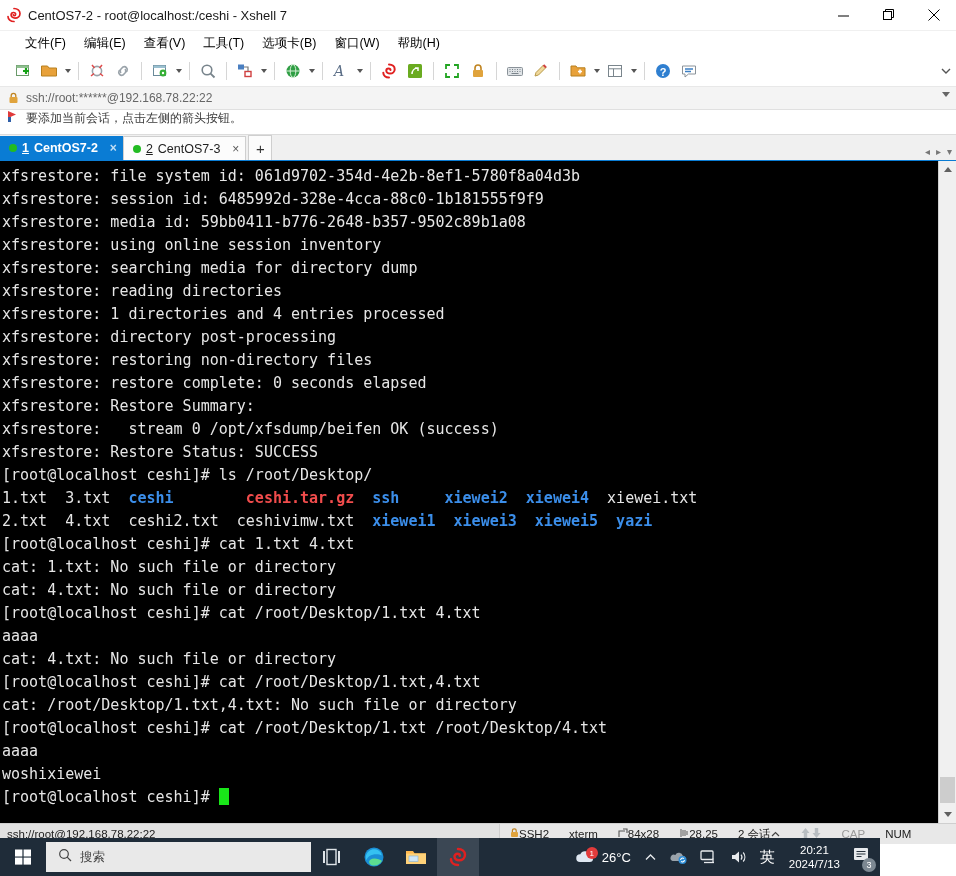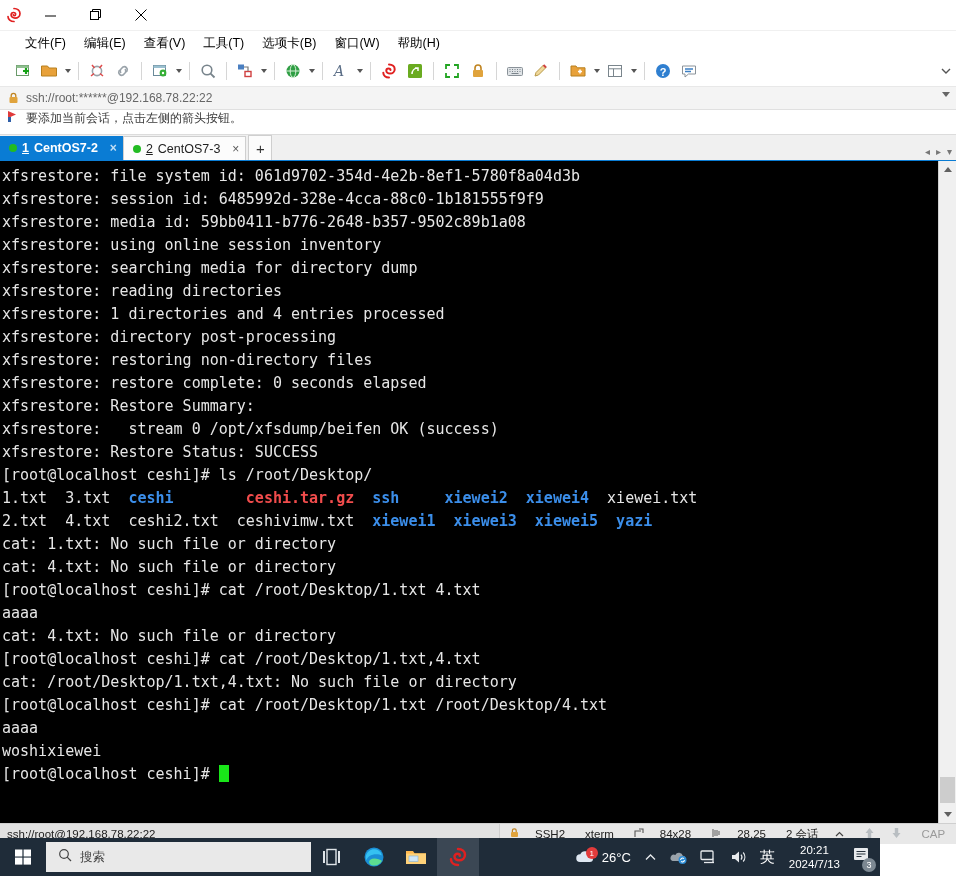--- a/index.html
+++ b/index.html
@@ -66,21 +66,21 @@
   .sb-btn{height:17px;display:flex;align-items:center;justify-content:center;background:#f0f0f0;}
   .sb-btn i{border-left:4px solid transparent;border-right:4px solid transparent;}
   .sb-up i{border-bottom:5px solid #606060;}
   .sb-dn i{border-top:5px solid #606060;}
   .sb-track{position:absolute;top:17px;bottom:17px;left:0;right:0;background:#f0f0f0;}
   .sb-thumb{position:absolute;left:1px;right:1px;bottom:3px;height:26px;background:#cdcdcd;}
 
   
   .statusbar{height:20px;background:#e8e8e8;display:flex;align-items:center;font-size:11.5px;color:#222;border-top:1px solid #cfcfcf;}
   .sb-left{flex:none;width:500px;height:20px;display:flex;align-items:center;padding-left:7px;box-sizing:border-box;background:#e2e2e2;border-right:1px solid #cfcfcf;}
-  .sb-cell{display:flex;align-items:center;gap:16px;padding:0 10px;white-space:nowrap;}
+  .sb-cell{display:flex;align-items:center;gap:0;padding:0 10px;white-space:nowrap;}
   .sb-dim{color:#9a9a9a;}
 
   
   .taskbar{position:absolute;left:0;top:838px;width:880px;height:38px;background:#1f2c39;display:flex;align-items:center;}
   .start{width:46px;height:38px;display:flex;align-items:center;justify-content:center;}
   .searchbox{width:265px;height:30px;background:#e9e9e9;display:flex;align-items:center;gap:8px;padding-left:12px;box-sizing:border-box;}
   .searchbox .stext{font-size:12.5px;color:#444;}
   .tb-app{width:42px;height:38px;display:flex;align-items:center;justify-content:center;}
   .tb-app.active{background:#3b4754;}
   .tray{margin-left:auto;display:flex;align-items:center;height:38px;color:#fff;}
@@ -95,20 +95,21 @@
 
 <div class="app">
 
   <div class="titlebar">
     <div class="tb-icon">
       <svg width="16" height="16" viewBox="0 0 16 16">
         <path d="M8 1.5c3.4 0 6 2.2 6 5 0 2.6-2.2 4.6-5 4.6-2.2 0-3.9-1.4-3.9-3.1 0-1.4 1.1-2.5 2.5-2.5 1.1 0 2 .8 2 1.8 0 .8-.6 1.4-1.3 1.4-.6 0-1-.4-1-.9" fill="none" stroke="#e02020" stroke-width="1.7" stroke-linecap="round"></path>
         <path d="M8 14.5c-3.4 0-6-2.2-6-5" fill="none" stroke="#e02020" stroke-width="1.7" stroke-linecap="round"></path>
       </svg>
     </div>
+    <div class="tb-title">CentOS7-2 - root@localhost:/ceshi - Xshell 7</div>
     <div class="wbtns">
       <div class="wbtn">
         <svg width="11" height="11">
             <line x1="0" y1="6" x2="11" y2="6" stroke="#000" stroke-width="1"></line>
           </svg>
       </div>
       <div class="wbtn">
         <svg width="12" height="12">
             <rect x="0.5" y="2.5" width="8" height="8" fill="none" stroke="#000"></rect>
             <path d="M2.5 2.5V0.5h8v8h-2" fill="none" stroke="#000"></path>
@@ -329,20 +330,21 @@
         <div class="line"><span>xfsrestore: 1 directories and 4 entries processed</span></div>
         <div class="line"><span>xfsrestore: directory post-processing</span></div>
         <div class="line"><span>xfsrestore: restoring non-directory files</span></div>
         <div class="line"><span>xfsrestore: restore complete: 0 seconds elapsed</span></div>
         <div class="line"><span>xfsrestore: Restore Summary:</span></div>
         <div class="line"><span>xfsrestore:   stream 0 /opt/xfsdump/beifen OK (success)</span></div>
         <div class="line"><span>xfsrestore: Restore Status: SUCCESS</span></div>
         <div class="line"><span>[root@localhost ceshi]# ls /root/Desktop/</span></div>
         <div class="line"><span>1.txt  3.txt  </span><span class="dir">ceshi</span><span>        </span><span class="arc">ceshi.tar.gz</span><span>  </span><span class="dir">ssh</span><span>     </span><span class="dir">xiewei2</span><span>  </span><span class="dir">xiewei4</span><span>  xiewei.txt</span></div>
         <div class="line"><span>2.txt  4.txt  ceshi2.txt  ceshivimw.txt  </span><span class="dir">xiewei1</span><span>  </span><span class="dir">xiewei3</span><span>  </span><span class="dir">xiewei5</span><span>  </span><span class="dir">yazi</span></div>
+        <div class="line"><span>[root@localhost ceshi]# cat 1.txt 4.txt</span></div>
         <div class="line"><span>cat: 1.txt: No such file or directory</span></div>
         <div class="line"><span>cat: 4.txt: No such file or directory</span></div>
         <div class="line"><span>[root@localhost ceshi]# cat /root/Desktop/1.txt 4.txt</span></div>
         <div class="line"><span>aaaa</span></div>
         <div class="line"><span>cat: 4.txt: No such file or directory</span></div>
         <div class="line"><span>[root@localhost ceshi]# cat /root/Desktop/1.txt,4.txt</span></div>
         <div class="line"><span>cat: /root/Desktop/1.txt,4.txt: No such file or directory</span></div>
         <div class="line"><span>[root@localhost ceshi]# cat /root/Desktop/1.txt /root/Desktop/4.txt</span></div>
         <div class="line"><span>aaaa</span></div>
         <div class="line"><span>woshixiewei</span></div>

